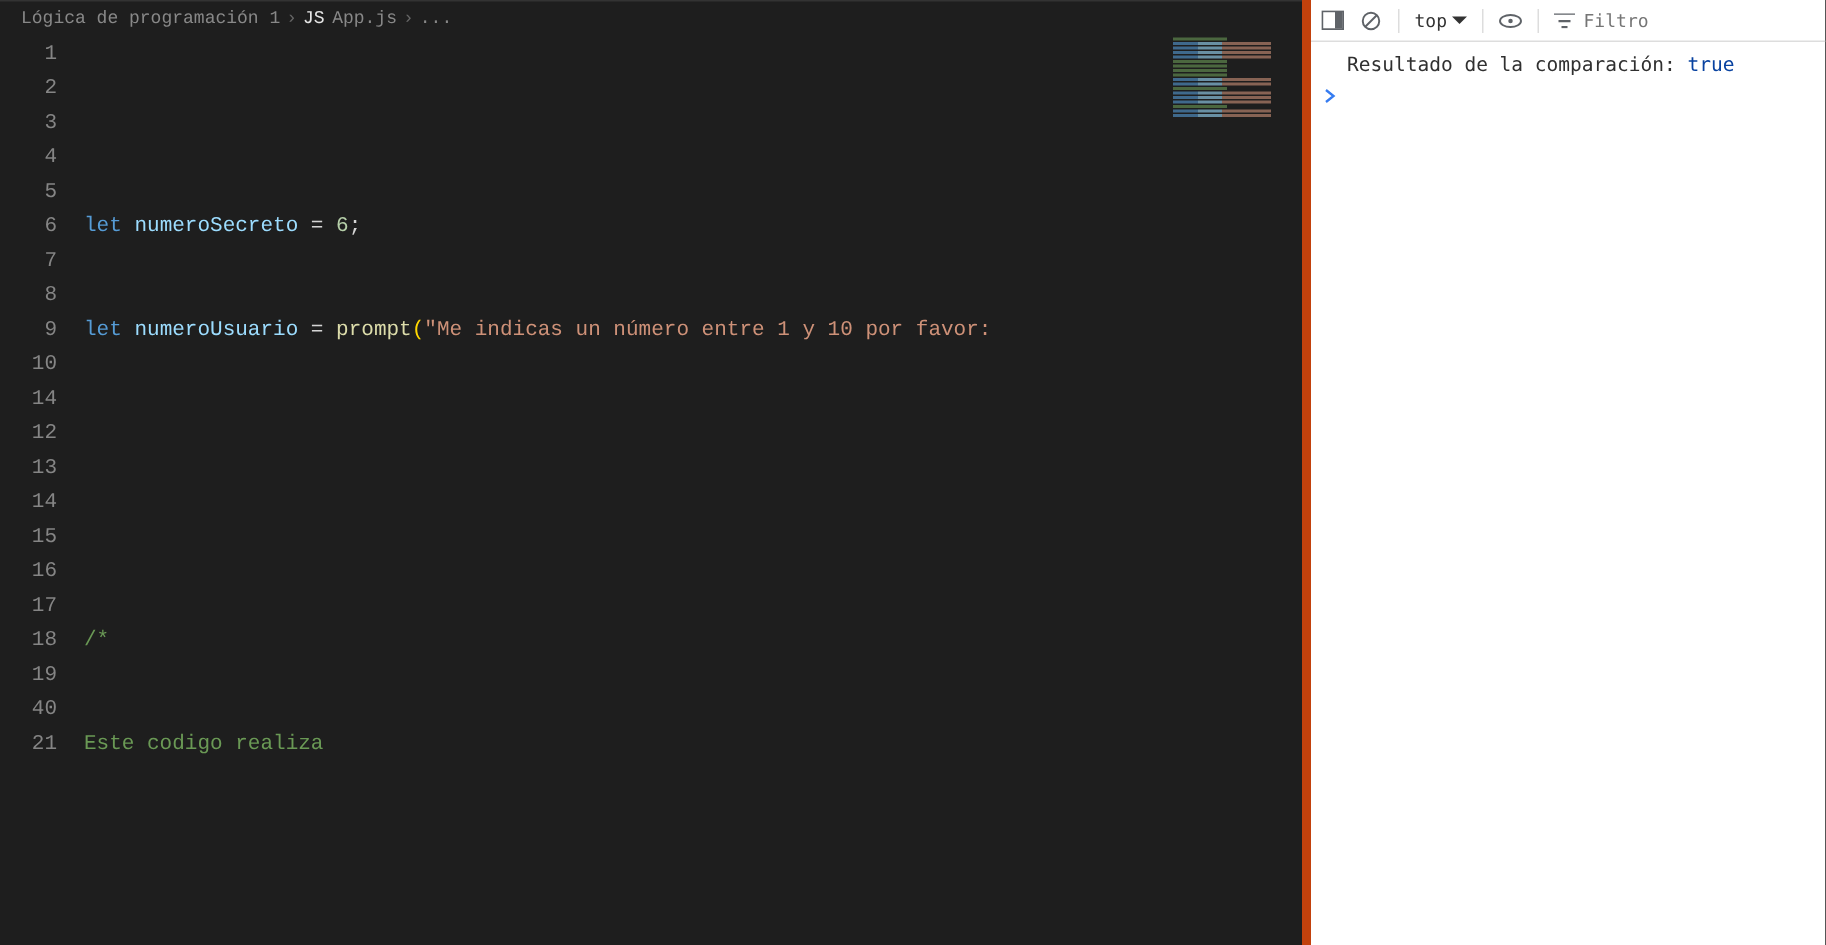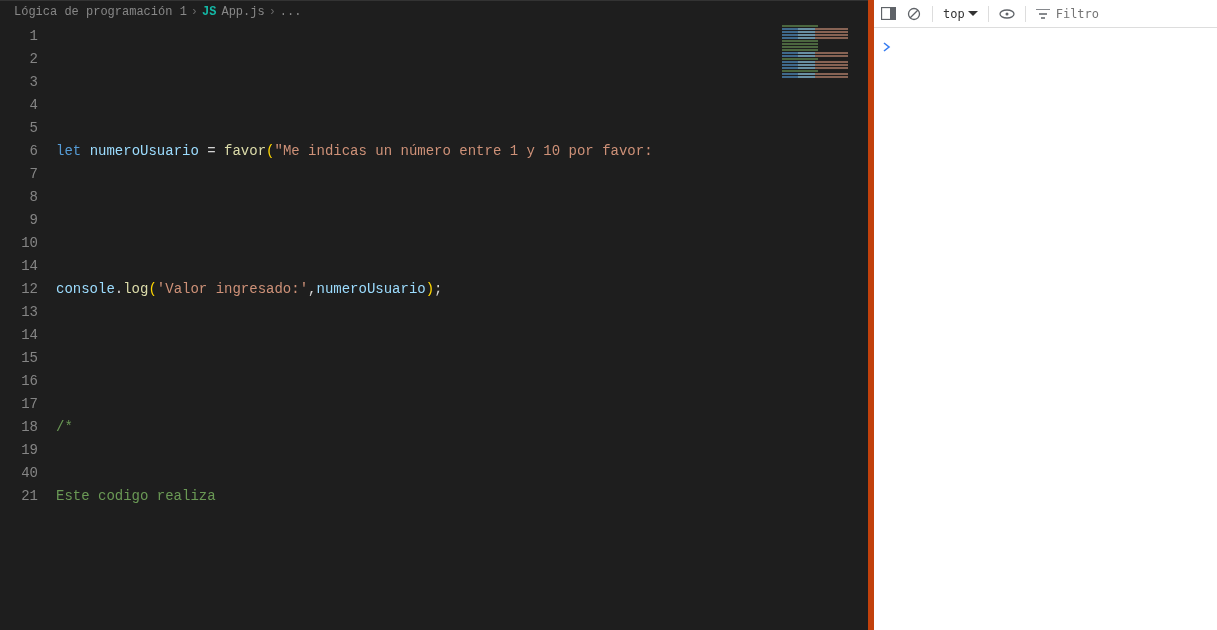--- a/index.html
+++ b/index.html
@@ -25,21 +25,21 @@
       display: flex;
       align-items: flex-end;
       padding: 4px 12px;
       font-size: 12px;
       color: #888;
       background: #1e1e1e;
       border-top: 1px solid #333;
     }
     .breadcrumb span { margin: 0 2px; }
     .breadcrumb .chev { color: #666; }
-    .breadcrumb .js-icon { color: #14b8a6; font-weight: bold; margin-right: 3px; }
+    .breadcrumb .js-icon { color: #e5e5e5; font-weight: normal; margin-right: 3px; }
     .code-area {
       flex: 1;
       display: flex;
       position: relative;
       overflow: hidden;
     }
     .gutter {
       width: 56px;
       text-align: right;
       color: #858585;
@@ -181,23 +181,23 @@
       <span class="ln">15</span>
       <span class="ln">16</span>
       <span class="ln">17</span>
       <span class="ln">18</span>
       <span class="ln">19</span>
       <span class="ln">40</span>
       <span class="ln">21</span>
     </div>
     <div class="code">
       <span class="line"></span>
-      <span class="line"><span class="tk-keyword">let</span> <span class="tk-var">numeroUsuario</span><span class="tk-punc"> = </span><span class="tk-func">favor</span><span class="tk-brace-yellow">(</span><span class="tk-str">"Me indicas un número entre 1 y 10 por favor:</span></span>
+      <span class="line"><span class="tk-keyword">let</span> <span class="tk-var">numeroSecreto</span><span class="tk-punc"> = </span><span class="tk-num">6</span><span class="tk-punc">;</span></span>
+      <span class="line"><span class="tk-keyword">let</span> <span class="tk-var">numeroUsuario</span><span class="tk-punc"> = </span><span class="tk-func">prompt</span><span class="tk-brace-yellow">(</span><span class="tk-str">"Me indicas un número entre 1 y 10 por favor:</span></span>
       <span class="line"></span>
-      <span class="line"><span class="tk-var">console</span><span class="tk-punc">.</span><span class="tk-func">log</span><span class="tk-brace-yellow">(</span><span class="tk-str">'Valor ingresado:'</span><span class="tk-punc">,</span><span class="tk-var">numeroUsuario</span><span class="tk-brace-yellow">)</span><span class="tk-punc">;</span></span>
       <span class="line"></span>
       <span class="line"><span class="tk-comment">/*</span></span>
       <span class="line"><span class="tk-comment">Este codigo realiza</span></span>
       
       
       
       
       
       
       
@@ -261,19 +261,20 @@
     </span>
     <span class="divider"></span>
     <div class="filter-wrap">
       <svg width="14" height="10" viewBox="0 0 14 10">
           <path d="M0 0 H14 M3 5 H11 M5 9 H9" stroke="#5f6368" stroke-width="1.5"></path>
         </svg>
       <input type="text" placeholder="Filtro" style="">
     </div>
   </div>
   <div class="dt-console">
+    <div class="log-line"><span>Resultado de la comparación: </span><span class="bool">true</span></div>
     <div class="prompt-line">
       <svg width="10" height="10" viewBox="0 0 10 10">
           <path d="M2 1 L7 5 L2 9" fill="none" stroke="#367cf1" stroke-width="1.6"></path>
         </svg>
     </div>
   </div>
 </div>
 
 </body></html>

